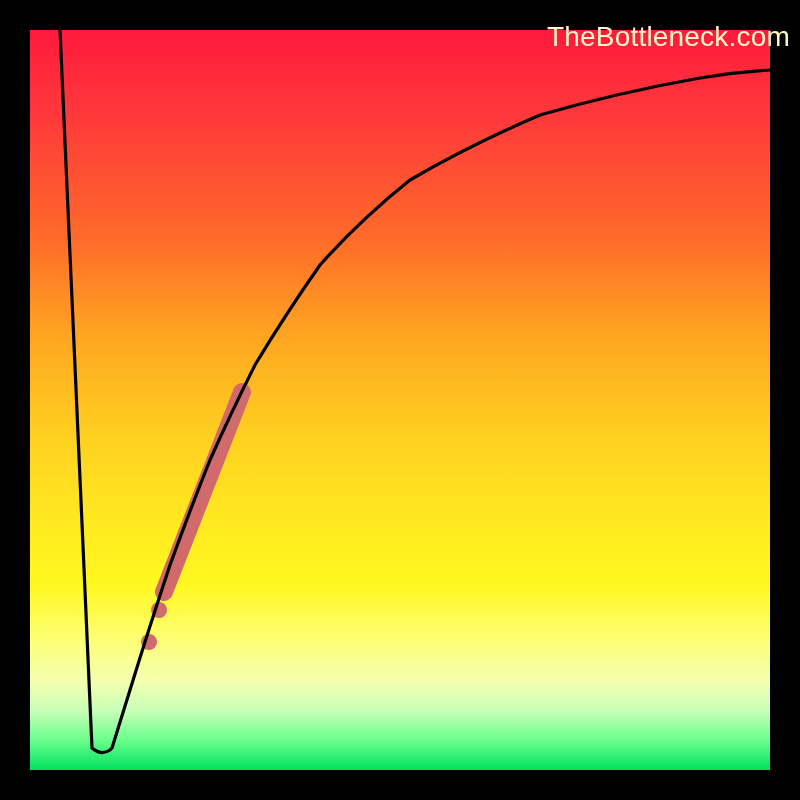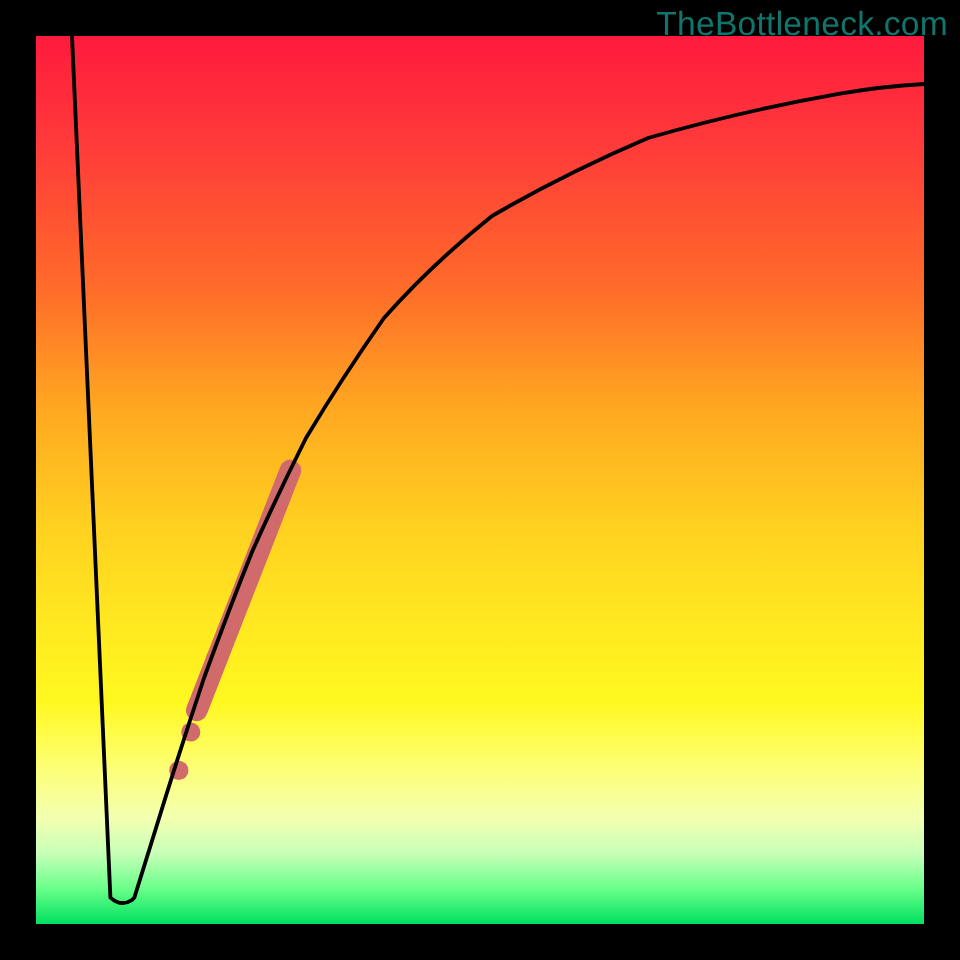--- a/index.html
+++ b/index.html
@@ -39,26 +39,26 @@
   svg.curve {
     position: absolute;
     left: 0;
     top: 0;
     width: 740px;
     height: 740px;
     overflow: visible;
   }
   .watermark {
     position: absolute;
-    top: 4px;
+    top: 21px;
     right: 10px;
     font-family: Arial, Helvetica, sans-serif;
     font-size: 28px;
     font-weight: 500;
-    color: #0f766e;
+    color: #fef9c3;
     letter-spacing: 0.2px;
   }
 </style>
 </head>
 <body>
 
 <div class="frame">
   <div class="plot-area">
     <svg class="curve" viewBox="0 0 740 740">
       <g>

